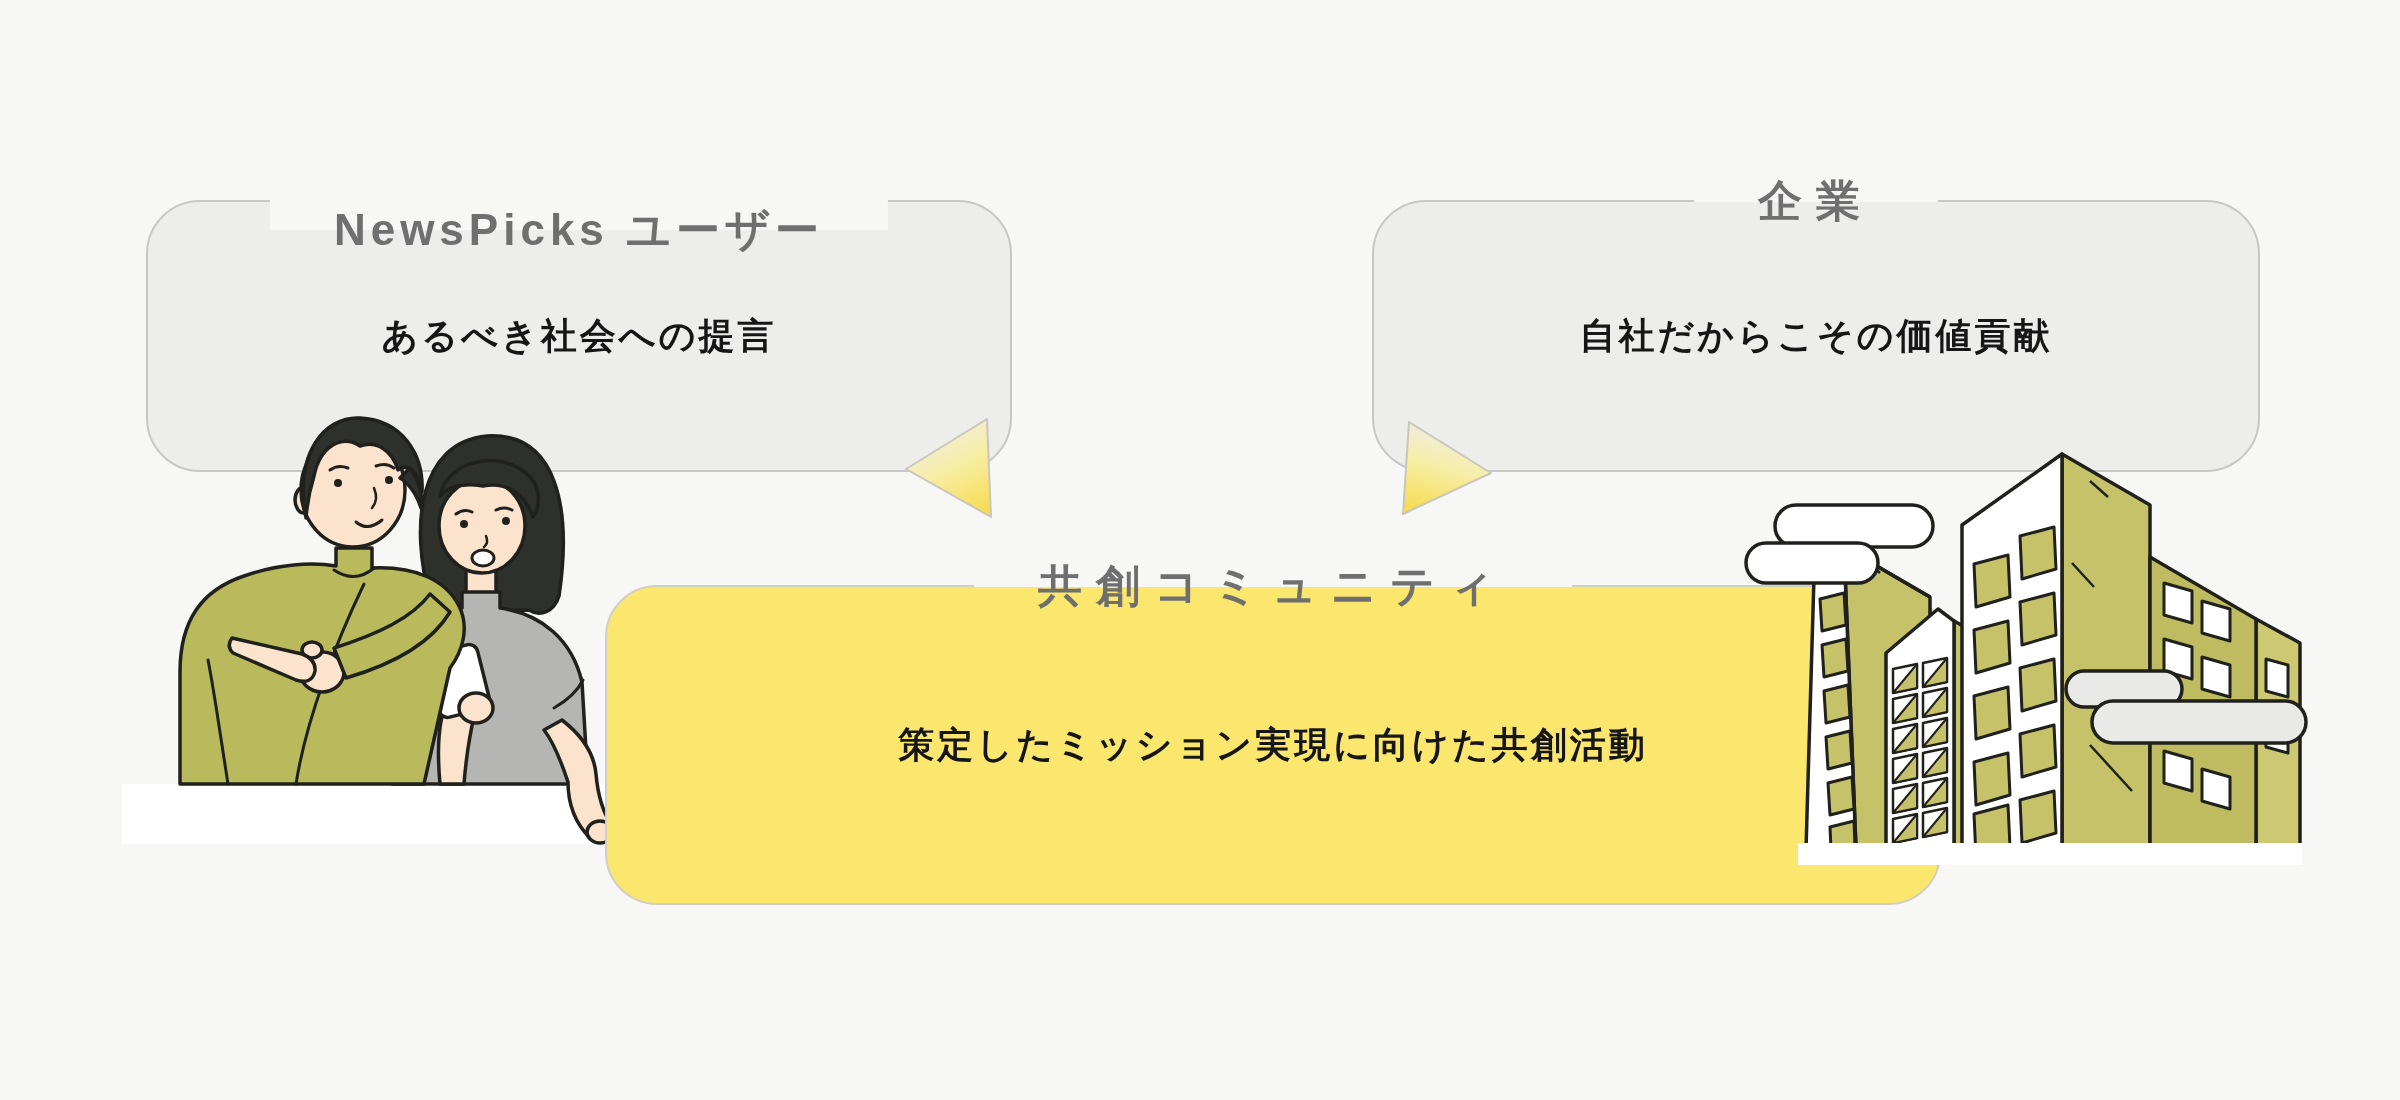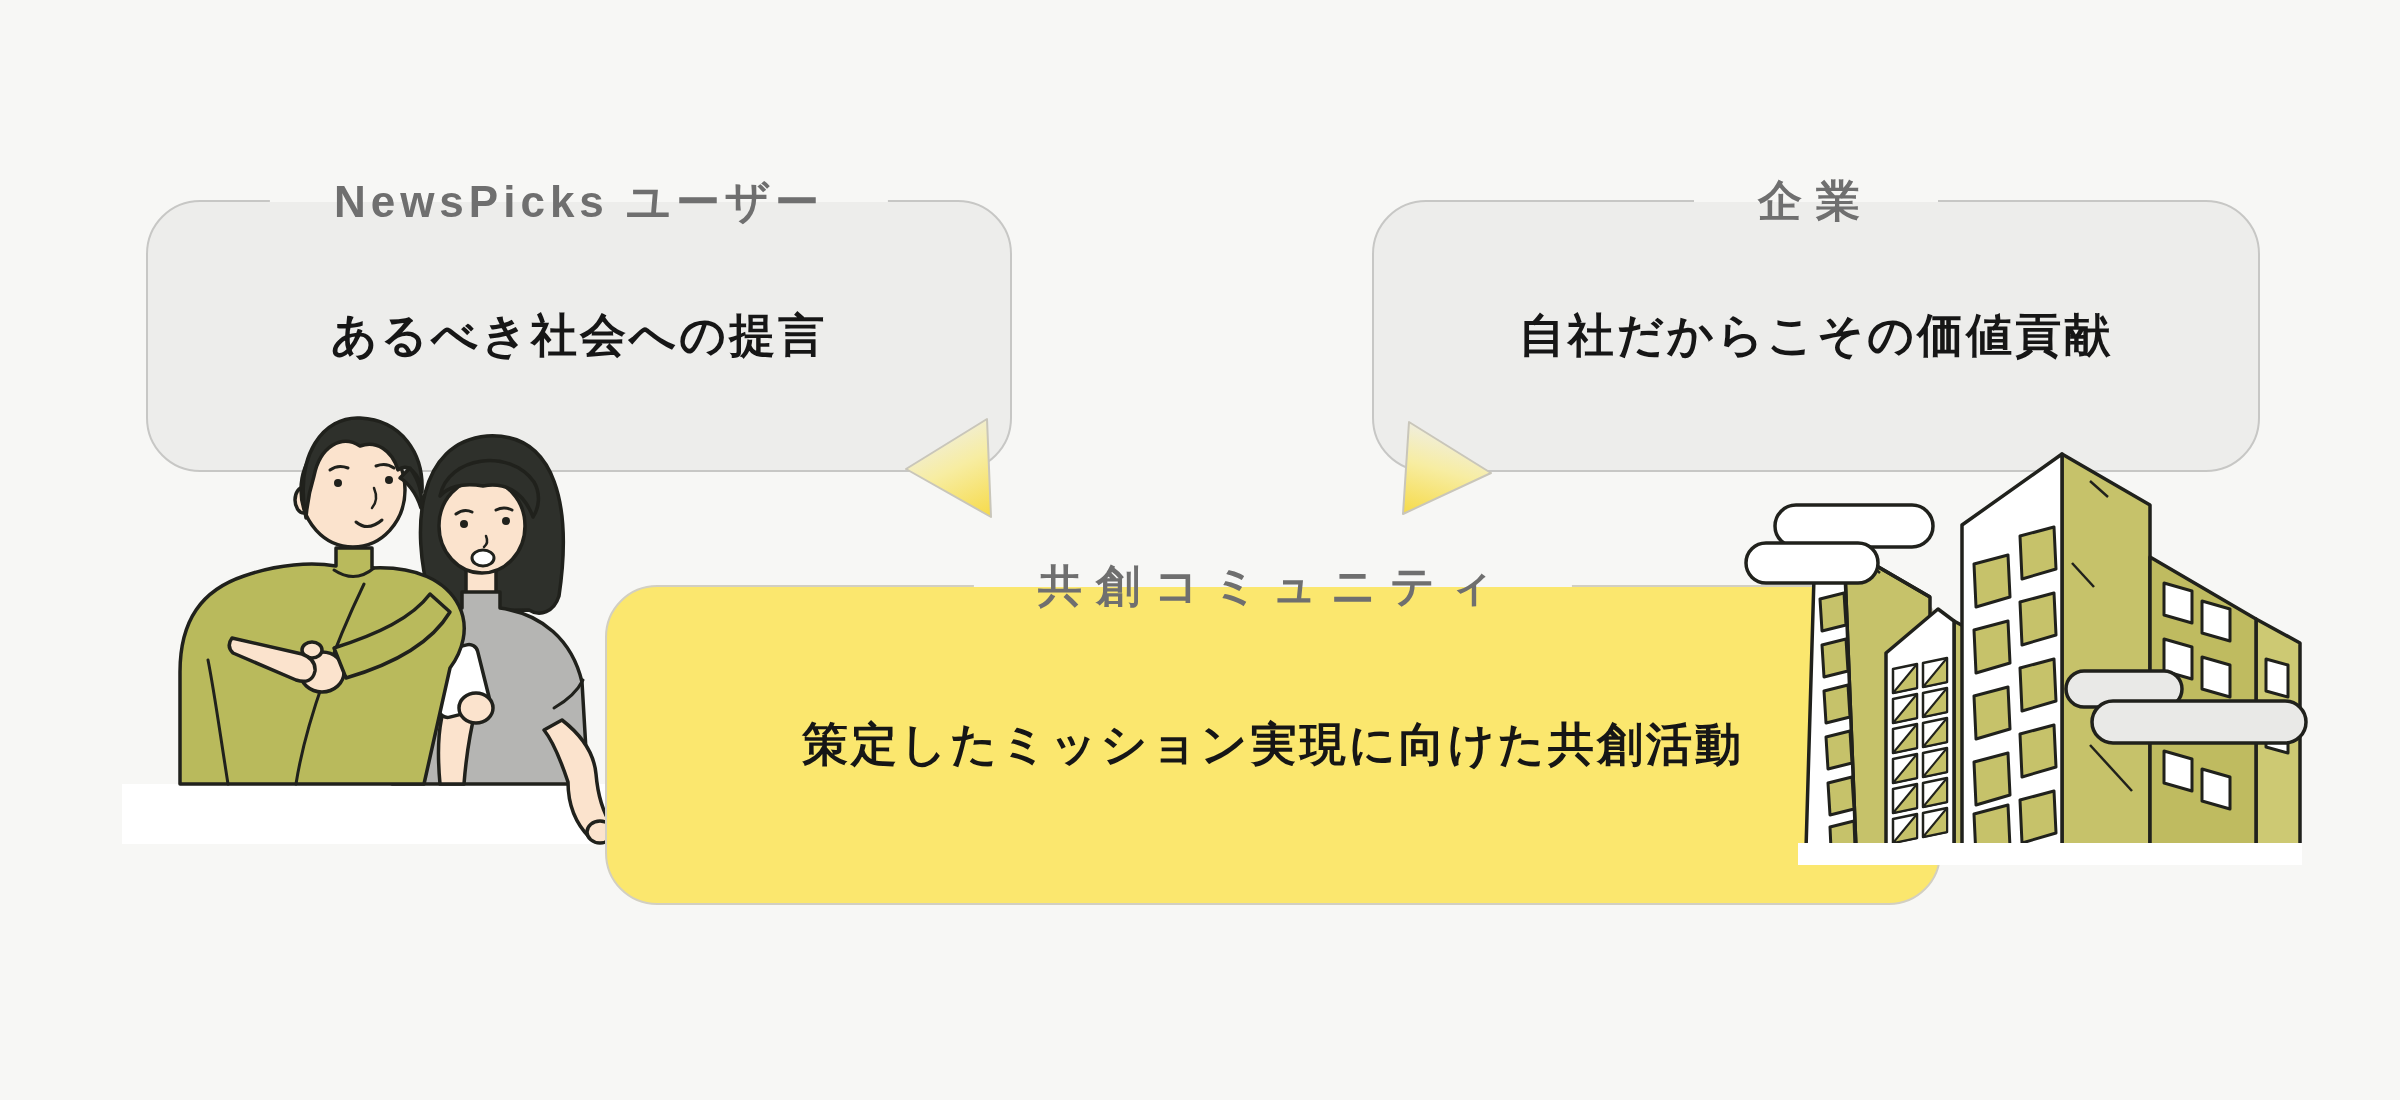--- a/index.html
+++ b/index.html
@@ -14,25 +14,25 @@
   #card-users{left:146px;top:200px;width:866px;height:272px;}
   #card-company{left:1372px;top:200px;width:888px;height:272px;}
   #card-community{left:605px;top:585px;width:1336px;height:320px;}
   .legend{
     position:absolute;top:-30px;left:50%;transform:translateX(-50%);
     height:60px;line-height:60px;padding:0 64px;white-space:nowrap;
     font-size:44px;font-weight:600;color:#6f6f6f;
   }
   .legend-gray{background:linear-gradient(to bottom,#f7f7f5 0 50%,#ededeb 50% 100%);}
   .legend-yellow{background:linear-gradient(to bottom,#f7f7f5 0 50%,#fbe76e 50% 100%);}
-  .ls-latin{letter-spacing:5px;}
+  .ls-latin{letter-spacing:5px;margin-top:28px;}
   .ls-jp{letter-spacing:14px;font-family:Liberation Serif, serif;}
   .card-body{
     position:absolute;inset:0;display:flex;align-items:center;justify-content:center;
-    font-size:46px;font-weight:700;letter-spacing:3px;color:#161616;white-space:nowrap;
+    font-size:36px;font-weight:700;letter-spacing:3px;color:#161616;white-space:nowrap;
   }
   .tail{position:absolute;z-index:2;}
   #people{position:absolute;left:110px;top:390px;z-index:3;}
   #building-fragment{position:absolute;left:1750px;top:765px;z-index:2;}
   #buildings{position:absolute;left:1740px;top:445px;z-index:5;}
 </style>
 </head>
 <body>
 
 <div class="canvas">

